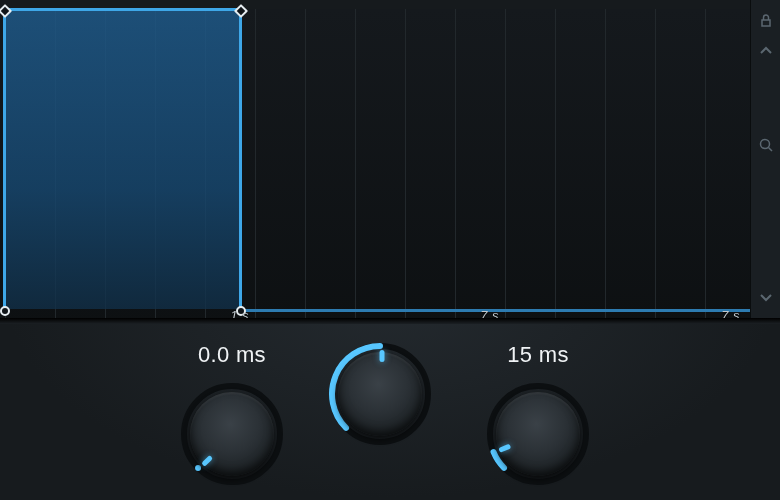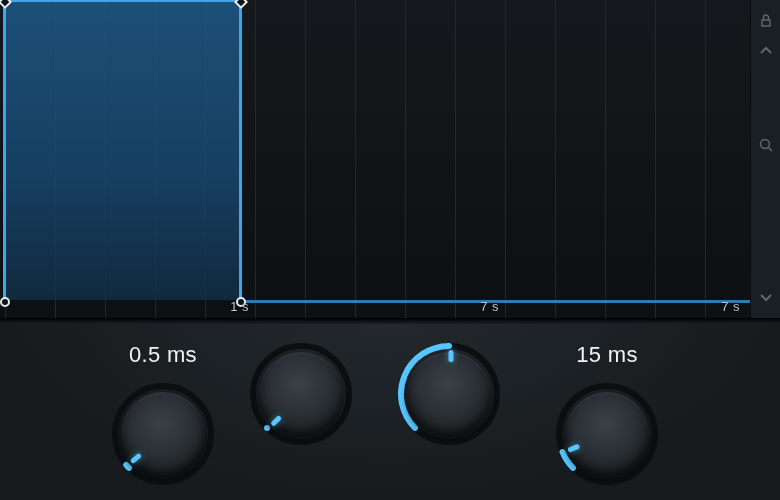--- a/index.html
+++ b/index.html
@@ -14,24 +14,25 @@
   }
   .app {
     position: relative;
     width: 780px;
     height: 500px;
   }
   
   .graph-area {
     position: absolute;
     left: 0;
-    top: 0;
+    top: 9px;
     width: 750px;
     height: 318px;
     background: linear-gradient(180deg, #15191d 0%, #0d1012 100%);
+    font-style: italic;
   }
   .grid-line {
     position: absolute;
     top: 0;
     bottom: 0;
     width: 1px;
     background: #22282c;
   }
   .time-tick {
     position: absolute;
@@ -245,33 +246,23 @@
       <svg width="14" height="14" viewBox="0 0 14 14">
         <path fill="none" stroke="currentColor" stroke-width="2" d="M2 5l5 5 5-5"></path>
       </svg>
     </div>
   </div>
 
   <div class="divider"></div>
 
   <div class="knob-panel">
 
+
     <div class="knob-unit tight">
-      <div class="knob-value">0.5 ms</div>
-      <div class="knob">
-        <svg class="knob-ring" viewBox="0 0 104 104">
-          <circle cx="52" cy="52" r="48" fill="none" stroke="#0c0f11" stroke-width="6"></circle>
-          <path d="M 18.058874503045715 85.94112549695427 A 48 48 0 0 1 15.229866730289054 82.85380526495388" fill="none" stroke="#58c7ff" stroke-width="6" stroke-linecap="round"></path>
-        </svg>
-        <div class="knob-body"></div>
-        <div class="knob-pointer" style="transform: rotate(50deg);"></div>
-      </div>
-    </div>
-
-    <div class="knob-unit tight">
+      <div class="knob-value">0.0 ms</div>
       <div class="knob">
         <svg class="knob-ring" viewBox="0 0 104 104">
           <circle cx="52" cy="52" r="48" fill="none" stroke="#0c0f11" stroke-width="6"></circle>
           <path fill="none" stroke="#58c7ff" stroke-width="6" stroke-linecap="round" d="M 18.058874503045715 85.94112549695427 L 18.068874503045716 85.94112549695427"></path>
         </svg>
         <div class="knob-body"></div>
         <div class="knob-pointer" style="transform: rotate(45deg);"></div>
       </div>
     </div>
 

